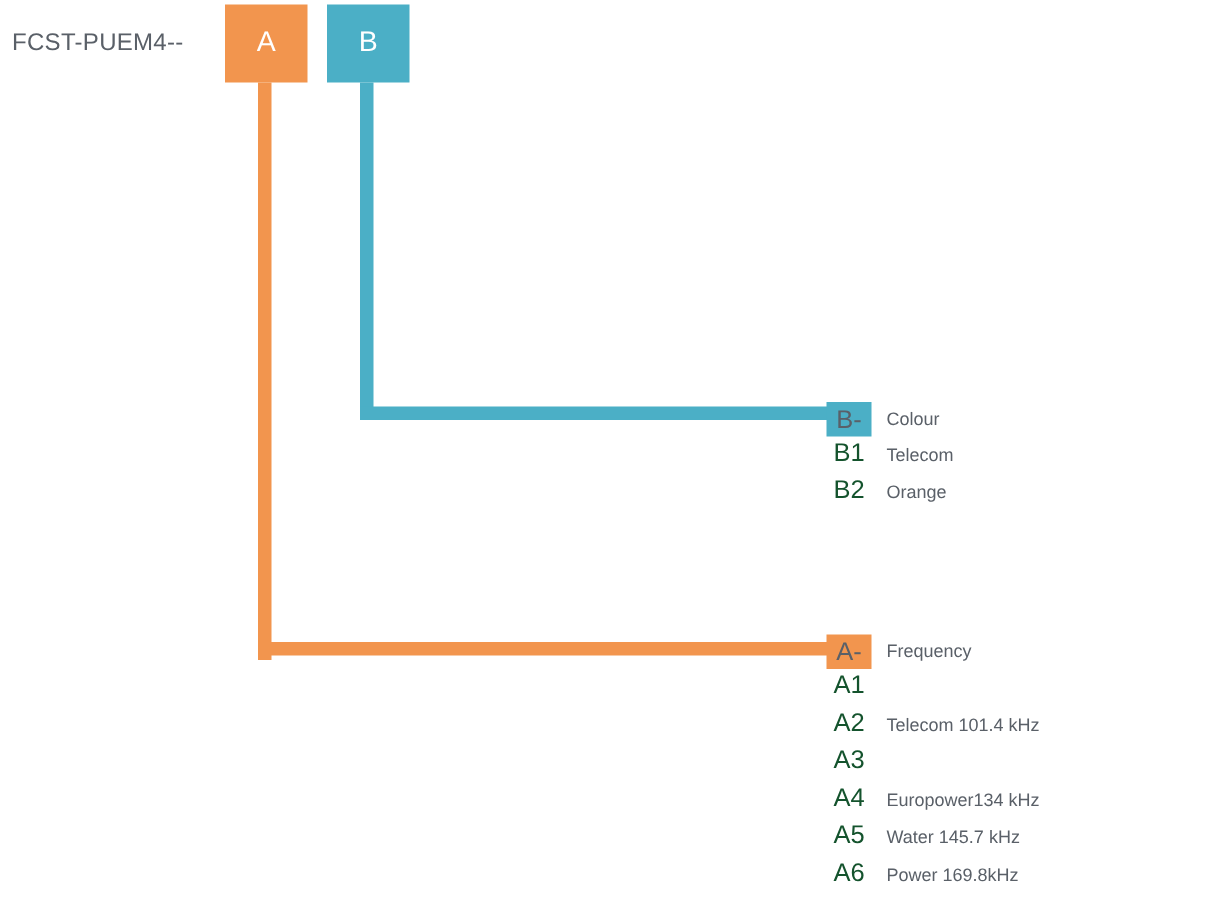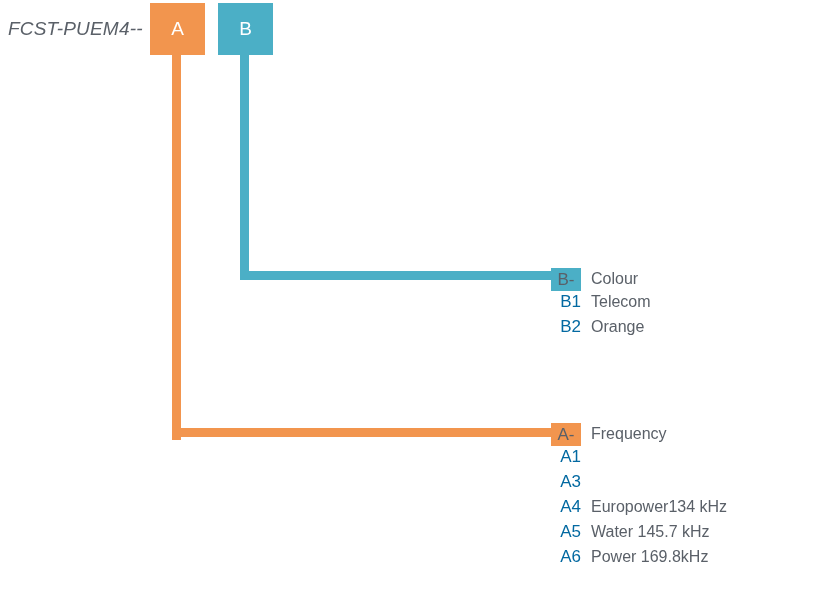--- a/index.html
+++ b/index.html
@@ -16,26 +16,25 @@
     height: 610px;
     background: #ffffff;
     overflow: hidden;
   }
 
   
   .part-label {
     position: absolute;
     left: 8px;
     top: 16px;
-    font-size: 19px;
+    font-size: 16px;
     line-height: 26px;
     color: #5a6068;
     letter-spacing: 0.2px;
     white-space: nowrap;
-    font-style: italic;
   }
 
   
   .code-box {
     position: absolute;
     top: 3px;
     width: 55px;
     height: 52px;
     color: #ffffff;
     font-size: 19px;
@@ -92,25 +91,25 @@
   .legend-row {
     display: flex;
     align-items: baseline;
     height: 25px;
     white-space: nowrap;
   }
   .legend-row .key {
     width: 30px;
     flex: 0 0 30px;
     font-size: 17px;
-    color: #0369a1;
-    text-align: right;
+    color: #14532d;
+    text-align: center;
   }
   .legend-row .val {
-    font-size: 16px;
+    font-size: 12px;
     color: #5a6068;
     padding-left: 10px;
   }
 
   
   .legend-row.head {
     height: 26px;
     align-items: center;
   }
   .legend-row.head .key {
@@ -157,20 +156,24 @@
 
   <div class="legend group-a">
     <div class="legend-row head">
       <span class="key">A-</span>
       <span class="val">Frequency</span>
     </div>
     <div class="legend-row">
       <span class="key">A1</span>
     </div>
     <div class="legend-row">
+      <span class="key">A2</span>
+      <span class="val">Telecom 101.4 kHz</span>
+    </div>
+    <div class="legend-row">
       <span class="key">A3</span>
     </div>
     <div class="legend-row">
       <span class="key">A4</span>
       <span class="val">Europower134 kHz</span>
     </div>
     <div class="legend-row">
       <span class="key">A5</span>
       <span class="val">Water 145.7 kHz</span>
     </div>

